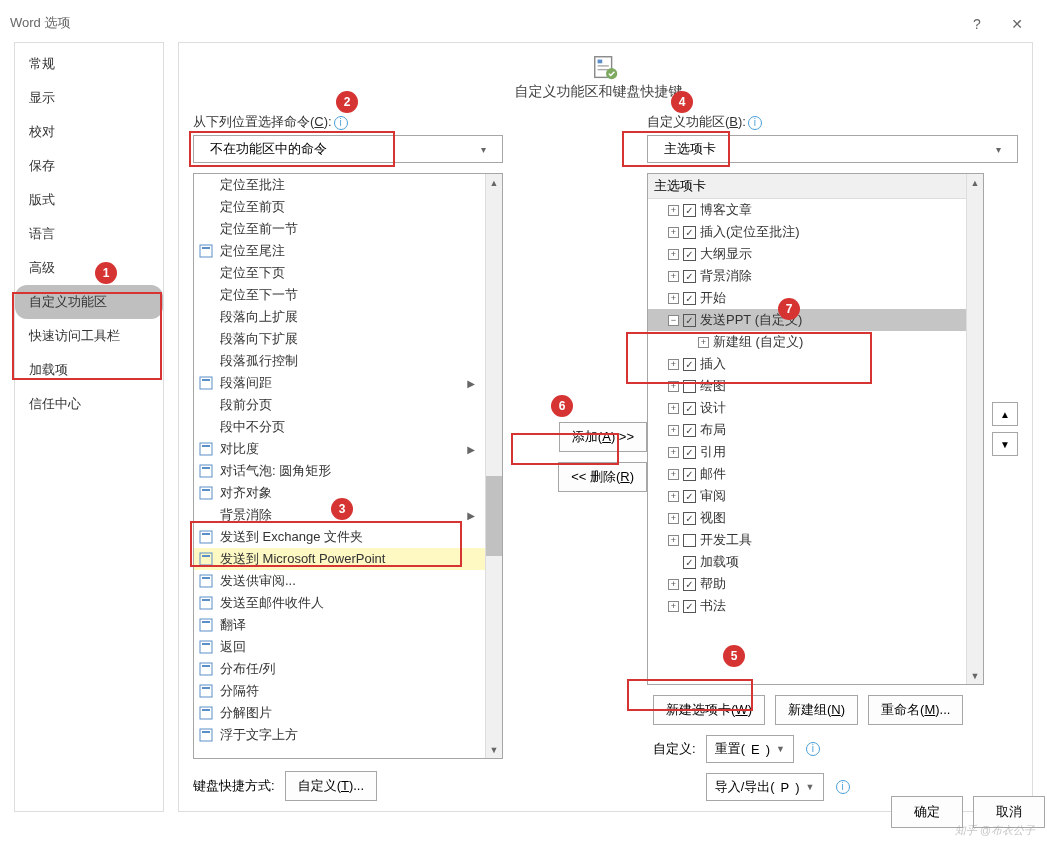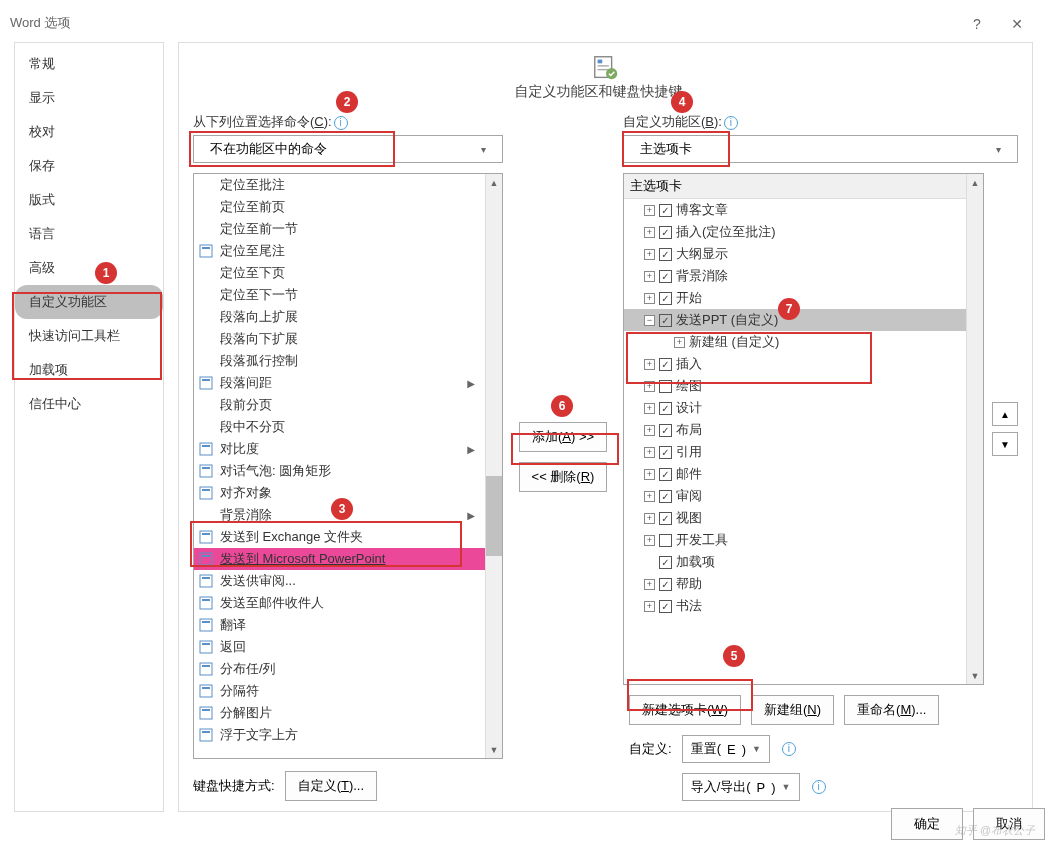--- a/index.html
+++ b/index.html
@@ -11,53 +11,53 @@
 .sidebar { width: 150px; background: #fff; border: 1px solid #ddd; padding-top: 4px; }
 .sidebar .item { padding: 8px 14px; color: #333; cursor: pointer; }
 .sidebar .item.selected { background: #bfbfbf; border-radius: 12px; }
 .content { flex: 1; border: 1px solid #ddd; background: #fff; padding: 10px 14px; display: flex; flex-direction: column; position: relative; }
 .header-row { display: flex; align-items: center; margin-bottom: 12px; flex-direction: column; }
 .header-row svg { width: 30px; height: 30px; flex-shrink: 0; }
 .header-row .t { font-size: 14px; color: #444; }
 .columns { display: flex; gap: 0; flex: 1; min-height: 0; }
 .col { display: flex; flex-direction: column; }
 .col.left { width: 310px; }
-.col.mid { width: 120px; display: flex; align-items: center; justify-content: center; gap: 10px; flex-direction: column; }
+.col.mid { width: 120px; display: flex; align-items: flex-end; justify-content: center; gap: 10px; flex-direction: column; margin-left: 24px; }
 .col.right { flex: 1; display: flex; flex-direction: column; }
 .label-row { color: #333; margin-bottom: 4px; }
 .label-row .u { text-decoration: underline; }
 .info-icon { display: inline-block; width: 14px; height: 14px; border: 1px solid #4a9fd8; border-radius: 50%; color: #4a9fd8; font-size: 10px; text-align: center; line-height: 12px; margin-left: 2px; vertical-align: middle; }
 .dropdown { border: 1px solid #a6a6a6; background: #fff; padding: 4px 16px; display: flex; justify-content: space-between; align-items: center; margin-bottom: 10px; cursor: pointer; }
 .dropdown .arrow { font-size: 10px; color: #666; }
 .listbox { border: 1px solid #a6a6a6; flex: 1; overflow: hidden; position: relative; display: flex; min-height: 0; }
 .listbox .inner { flex: 1; overflow: hidden; }
 .listbox .scrollbar { width: 17px; background: #f0f0f0; border-left: 1px solid #ddd; display: flex; flex-direction: column; justify-content: space-between; align-items: center; }
 .listbox .scrollbar .sbtn { height: 17px; width: 100%; display: flex; align-items: center; justify-content: center; font-size: 9px; color: #666; }
 .listbox .scrollbar .thumb { background: #c1c1c1; width: 100%; }
 .cmd-item { display: flex; align-items: center; gap: 6px; padding: 2px 4px; white-space: nowrap; color: #333; }
-.cmd-item.selected { background: #ec4899; text-decoration: underline; }
+.cmd-item.selected { background: #fef9c3; }
 .cmd-item .ico { width: 16px; height: 16px; display: inline-flex; align-items: center; justify-content: center; flex-shrink: 0; color: #4472a8; }
 .cmd-item .sub { margin-left: auto; font-size: 10px; color: #666; padding-right: 6px; }
 .tree-header { background: #f0f0f0; padding: 3px 6px; border-bottom: 1px solid #ddd; font-weight: 500; }
 .tree-item { display: flex; align-items: center; gap: 4px; padding: 2px 4px; white-space: nowrap; color: #333; }
 .tree-item .exp { width: 11px; height: 11px; border: 1px solid #888; font-size: 9px; line-height: 9px; text-align: center; color: #555; background: #fff; flex-shrink: 0; cursor: pointer; }
 .tree-item .chk { width: 13px; height: 13px; border: 1px solid #555; display: inline-flex; align-items: center; justify-content: center; font-size: 10px; color: #444; flex-shrink: 0; }
 .tree-item.selected { background: #c5c5c5; }
 .indent1 { padding-left: 20px; }
 .indent2 { padding-left: 50px; }
 .btn-std { border: 1px solid #a6a6a6; background: #fdfdfd; padding: 5px 12px; cursor: pointer; white-space: nowrap; }
 .btn-std .u { text-decoration: underline; }
 .kbd-row { margin-top: 12px; display: flex; align-items: center; gap: 10px; }
 .right-bottom { margin-top: 10px; display: flex; flex-direction: column; gap: 10px; padding-left: 6px; }
 .right-bottom .row { display: flex; align-items: center; gap: 10px; }
 .updown { display: flex; flex-direction: column; gap: 6px; justify-content: center; padding-left: 8px; }
 .updown .b { width: 26px; height: 24px; border: 1px solid #a6a6a6; display: flex; align-items: center; justify-content: center; font-size: 10px; cursor: pointer; }
 .dropdown-btn { border: 1px solid #a6a6a6; padding: 4px 8px; display: inline-flex; align-items: center; gap: 6px; cursor: pointer; }
 .dropdown-btn .arrow { font-size: 9px; color: #666; }
-.footer { position: absolute; right: 2px; bottom: 8px; display: flex; gap: 10px; }
+.footer { position: absolute; right: 2px; bottom: 20px; display: flex; gap: 10px; }
 .footer .btn-std { padding: 6px 22px; }
 .annot { position: absolute; border: 2px solid #d63333; pointer-events: none; z-index: 50; }
 .badge { position: absolute; width: 22px; height: 22px; background: #d63333; border-radius: 50%; color: #fff; font-size: 12px; font-weight: bold; display: flex; align-items: center; justify-content: center; z-index: 52; }
 .watermark { position: absolute; right: 12px; bottom: 10px; color: rgba(150,150,150,0.55); font-size: 11px; font-style: italic; pointer-events:none; z-index: 60; }
 </style>
 </head>
 <body>
 
 <div class="titlebar">
   <span>Word 选项</span>

